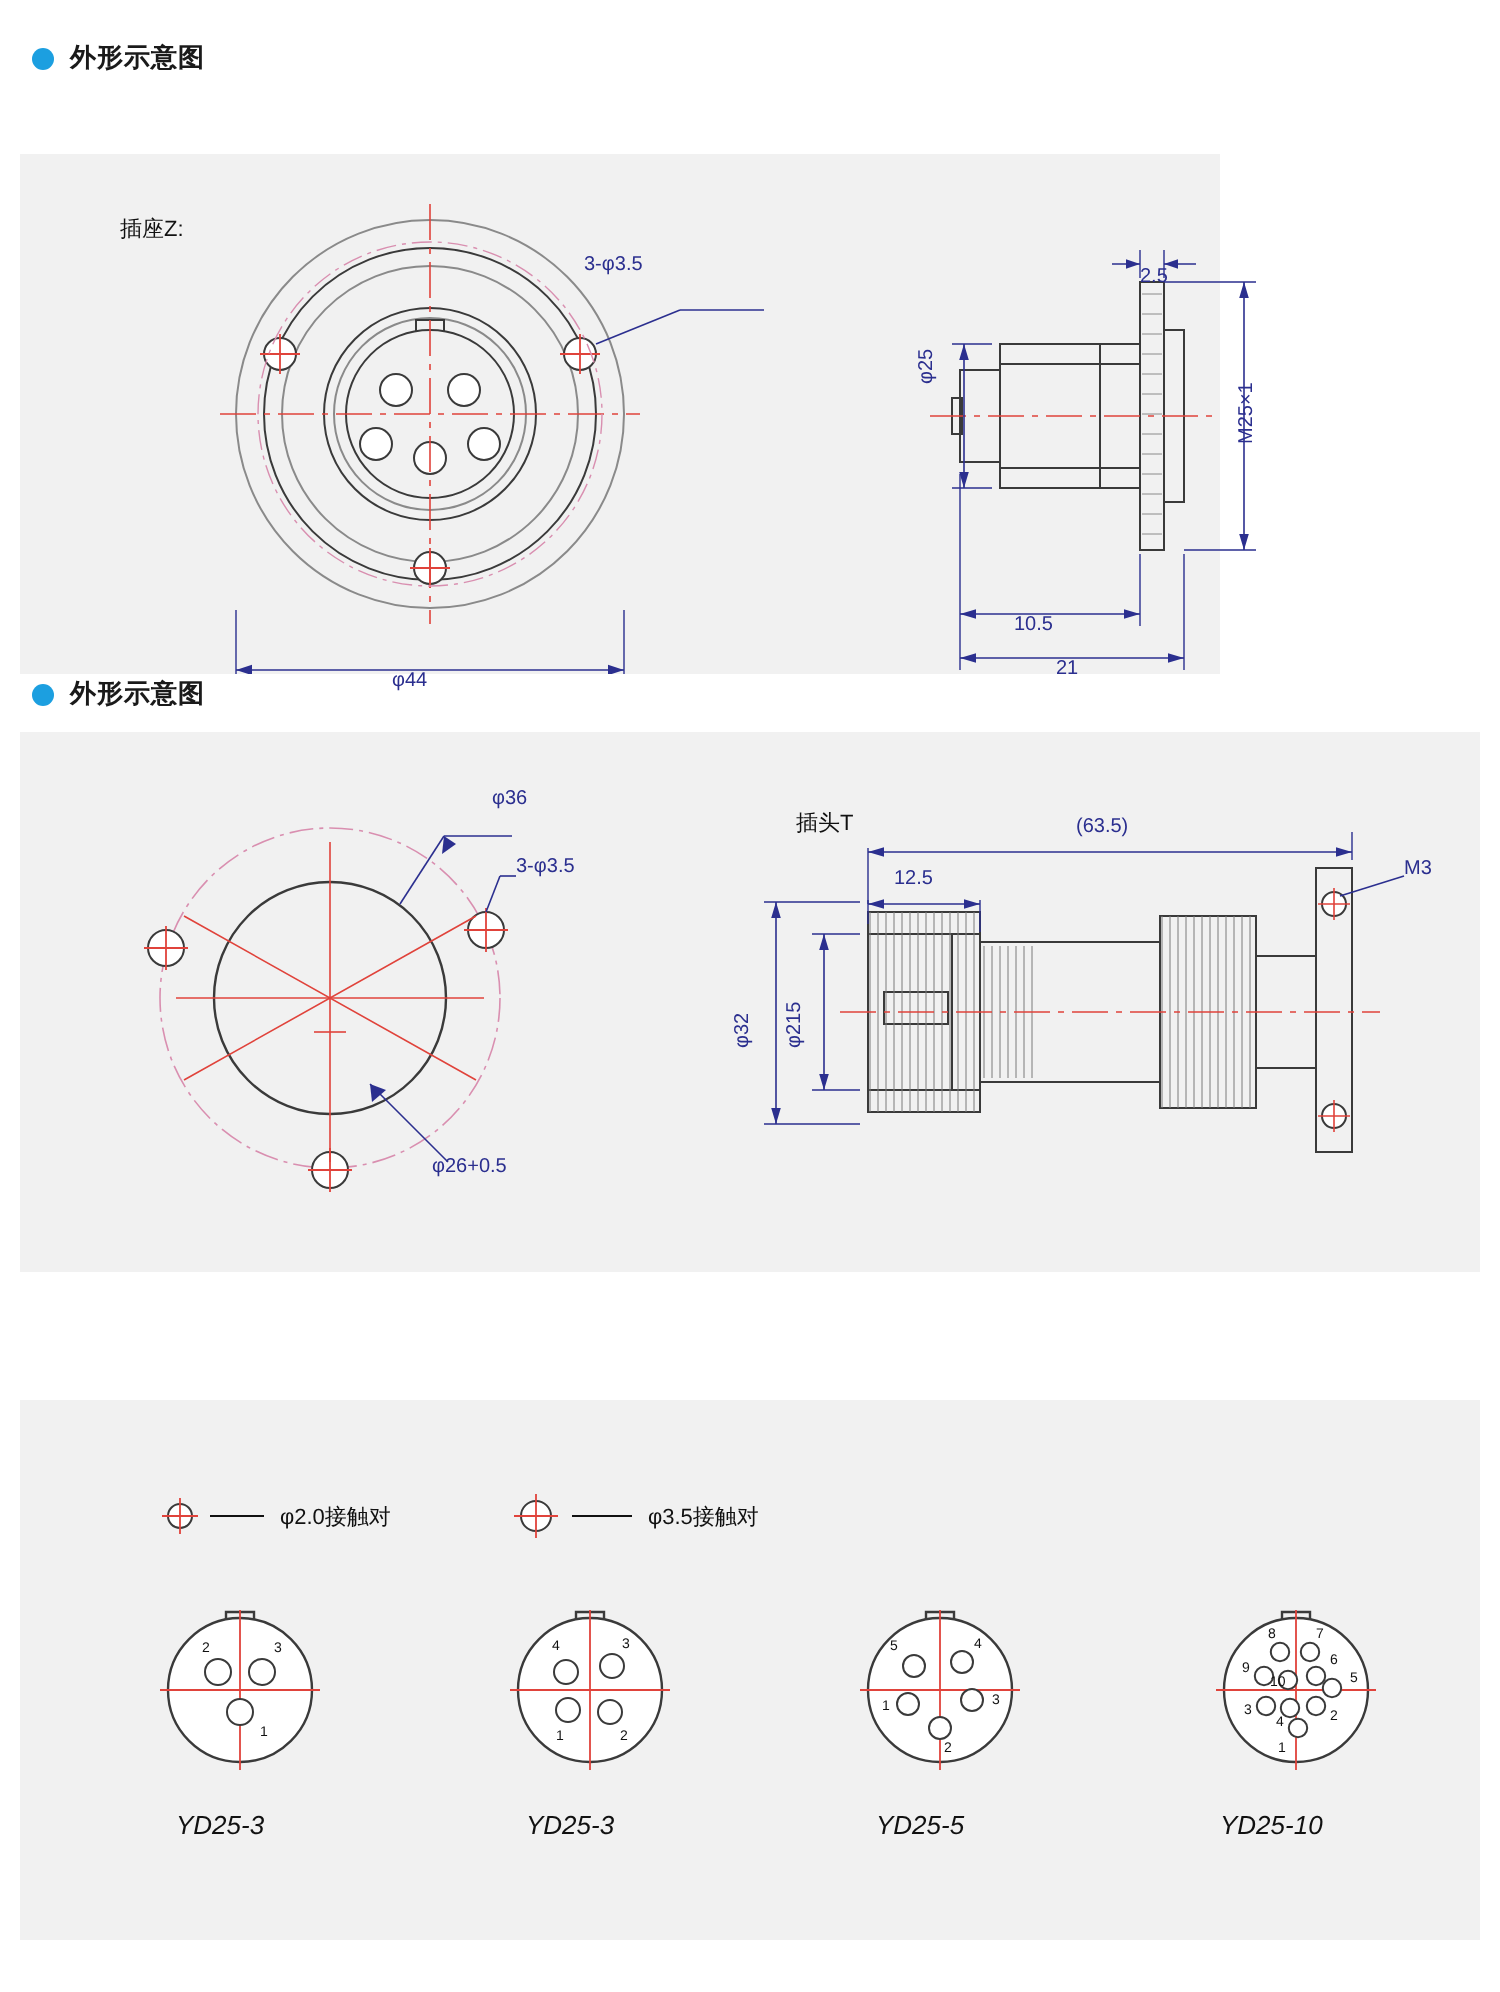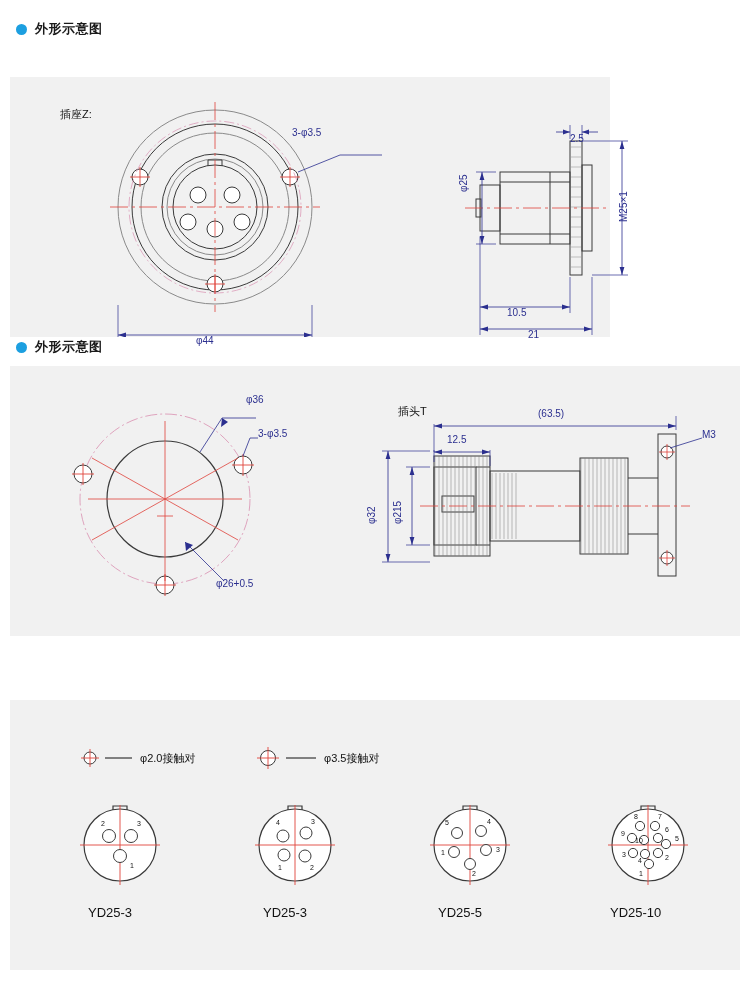--- a/index.html
+++ b/index.html
@@ -52,20 +52,21 @@
     white-space: nowrap;
   }
   .lbl-vert {
     transform-origin: left top;
   }
   .cap {
     position: absolute;
     font-size: 13px;
     color: #111;
     white-space: nowrap;
+    font-style: italic;
   }
   .legend-txt {
     position: absolute;
     font-size: 11px;
     color: #111;
     white-space: nowrap;
   }
   svg { display: block; }
   .pinnum {
     font-size: 7px;

